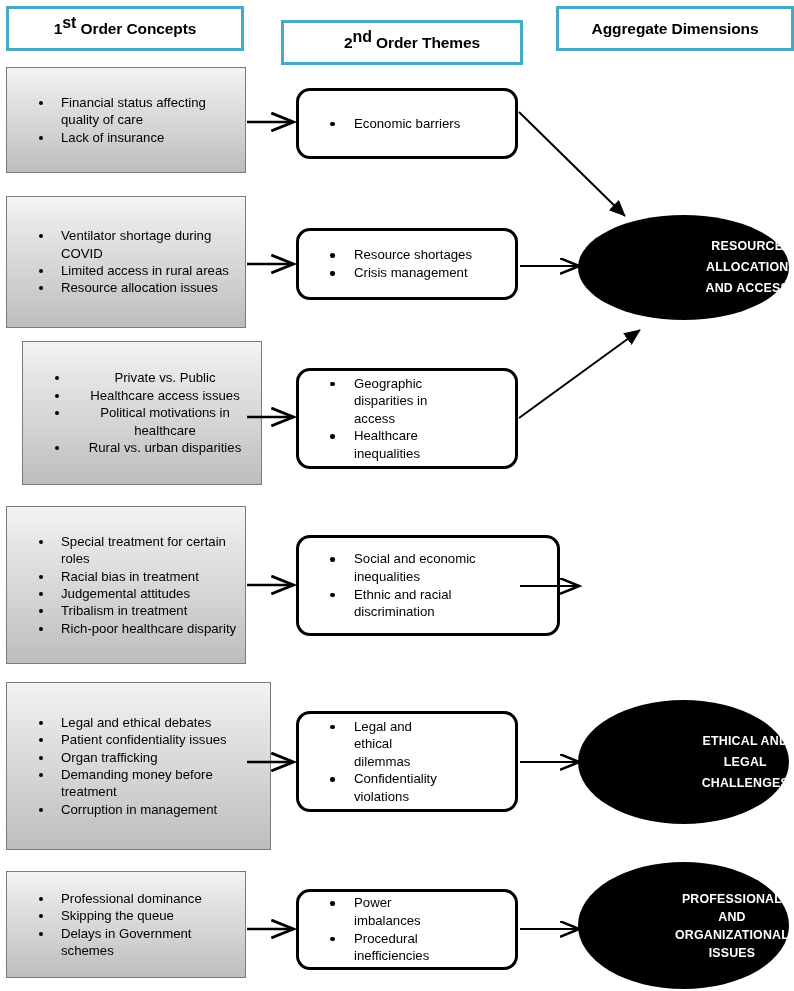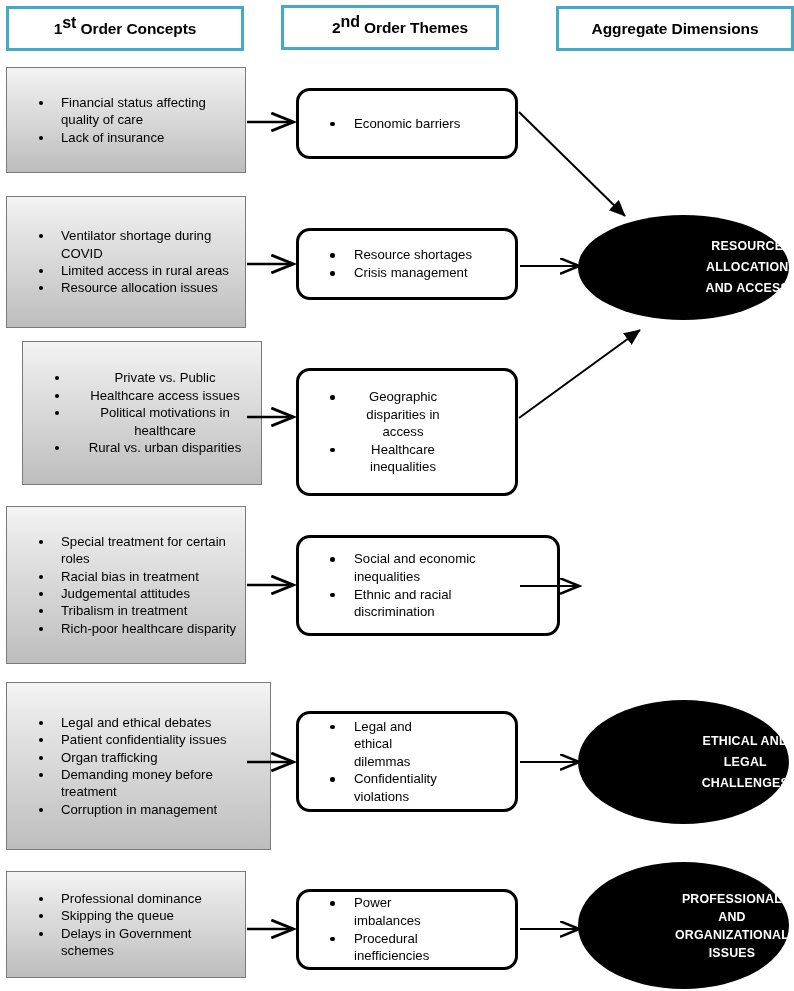--- a/index.html
+++ b/index.html
@@ -140,21 +140,21 @@
 </style>
 </head>
 <body>
 
 <div id="canvas">
 
   <div class="col-header" style="left:6px; top:6px; width:238px; height:45px;">
     <span>1<sup>st</sup>&nbsp;Order Concepts</span>
   </div>
 
-  <div class="col-header" style="left:281px; top:5px; width:218px; height:45px;padding-left:20px;">
+  <div class="col-header" style="left:281px; top:20px; width:242px; height:45px;padding-left:20px;">
     <span>2<sup>nd</sup>&nbsp;Order Themes</span>
   </div>
 
   <div class="col-header" style="left:556px; top:6px; width:238px; height:45px;">
     <span>Aggregate Dimensions</span>
   </div>
 
   <div class="concept-box" style="left:6px; top:67px; width:240px; height:106px;">
     <ul>
       <li>Financial status affecting quality of care</li>
@@ -213,21 +213,21 @@
     </ul>
   </div>
 
   <div class="theme-box" style="left:296px; top:228px; width:222px; height:72px;">
     <ul>
       <li>Resource shortages</li>
       <li>Crisis management</li>
     </ul>
   </div>
 
-  <div class="theme-box" style="left:296px; top:368px; width:222px; height:128px;text-align:center;">
+  <div class="theme-box" style="left:296px; top:368px; width:222px; height:101px;">
     <ul style="padding-right:58px;">
       <li>Geographic disparities in access</li>
       <li>Healthcare inequalities</li>
     </ul>
   </div>
 
   <div class="theme-box" style="left:296px; top:535px; width:264px; height:101px;">
     <ul style="padding-right:34px;">
       <li>Social and economic inequalities</li>
       <li>Ethnic and racial discrimination</li>

